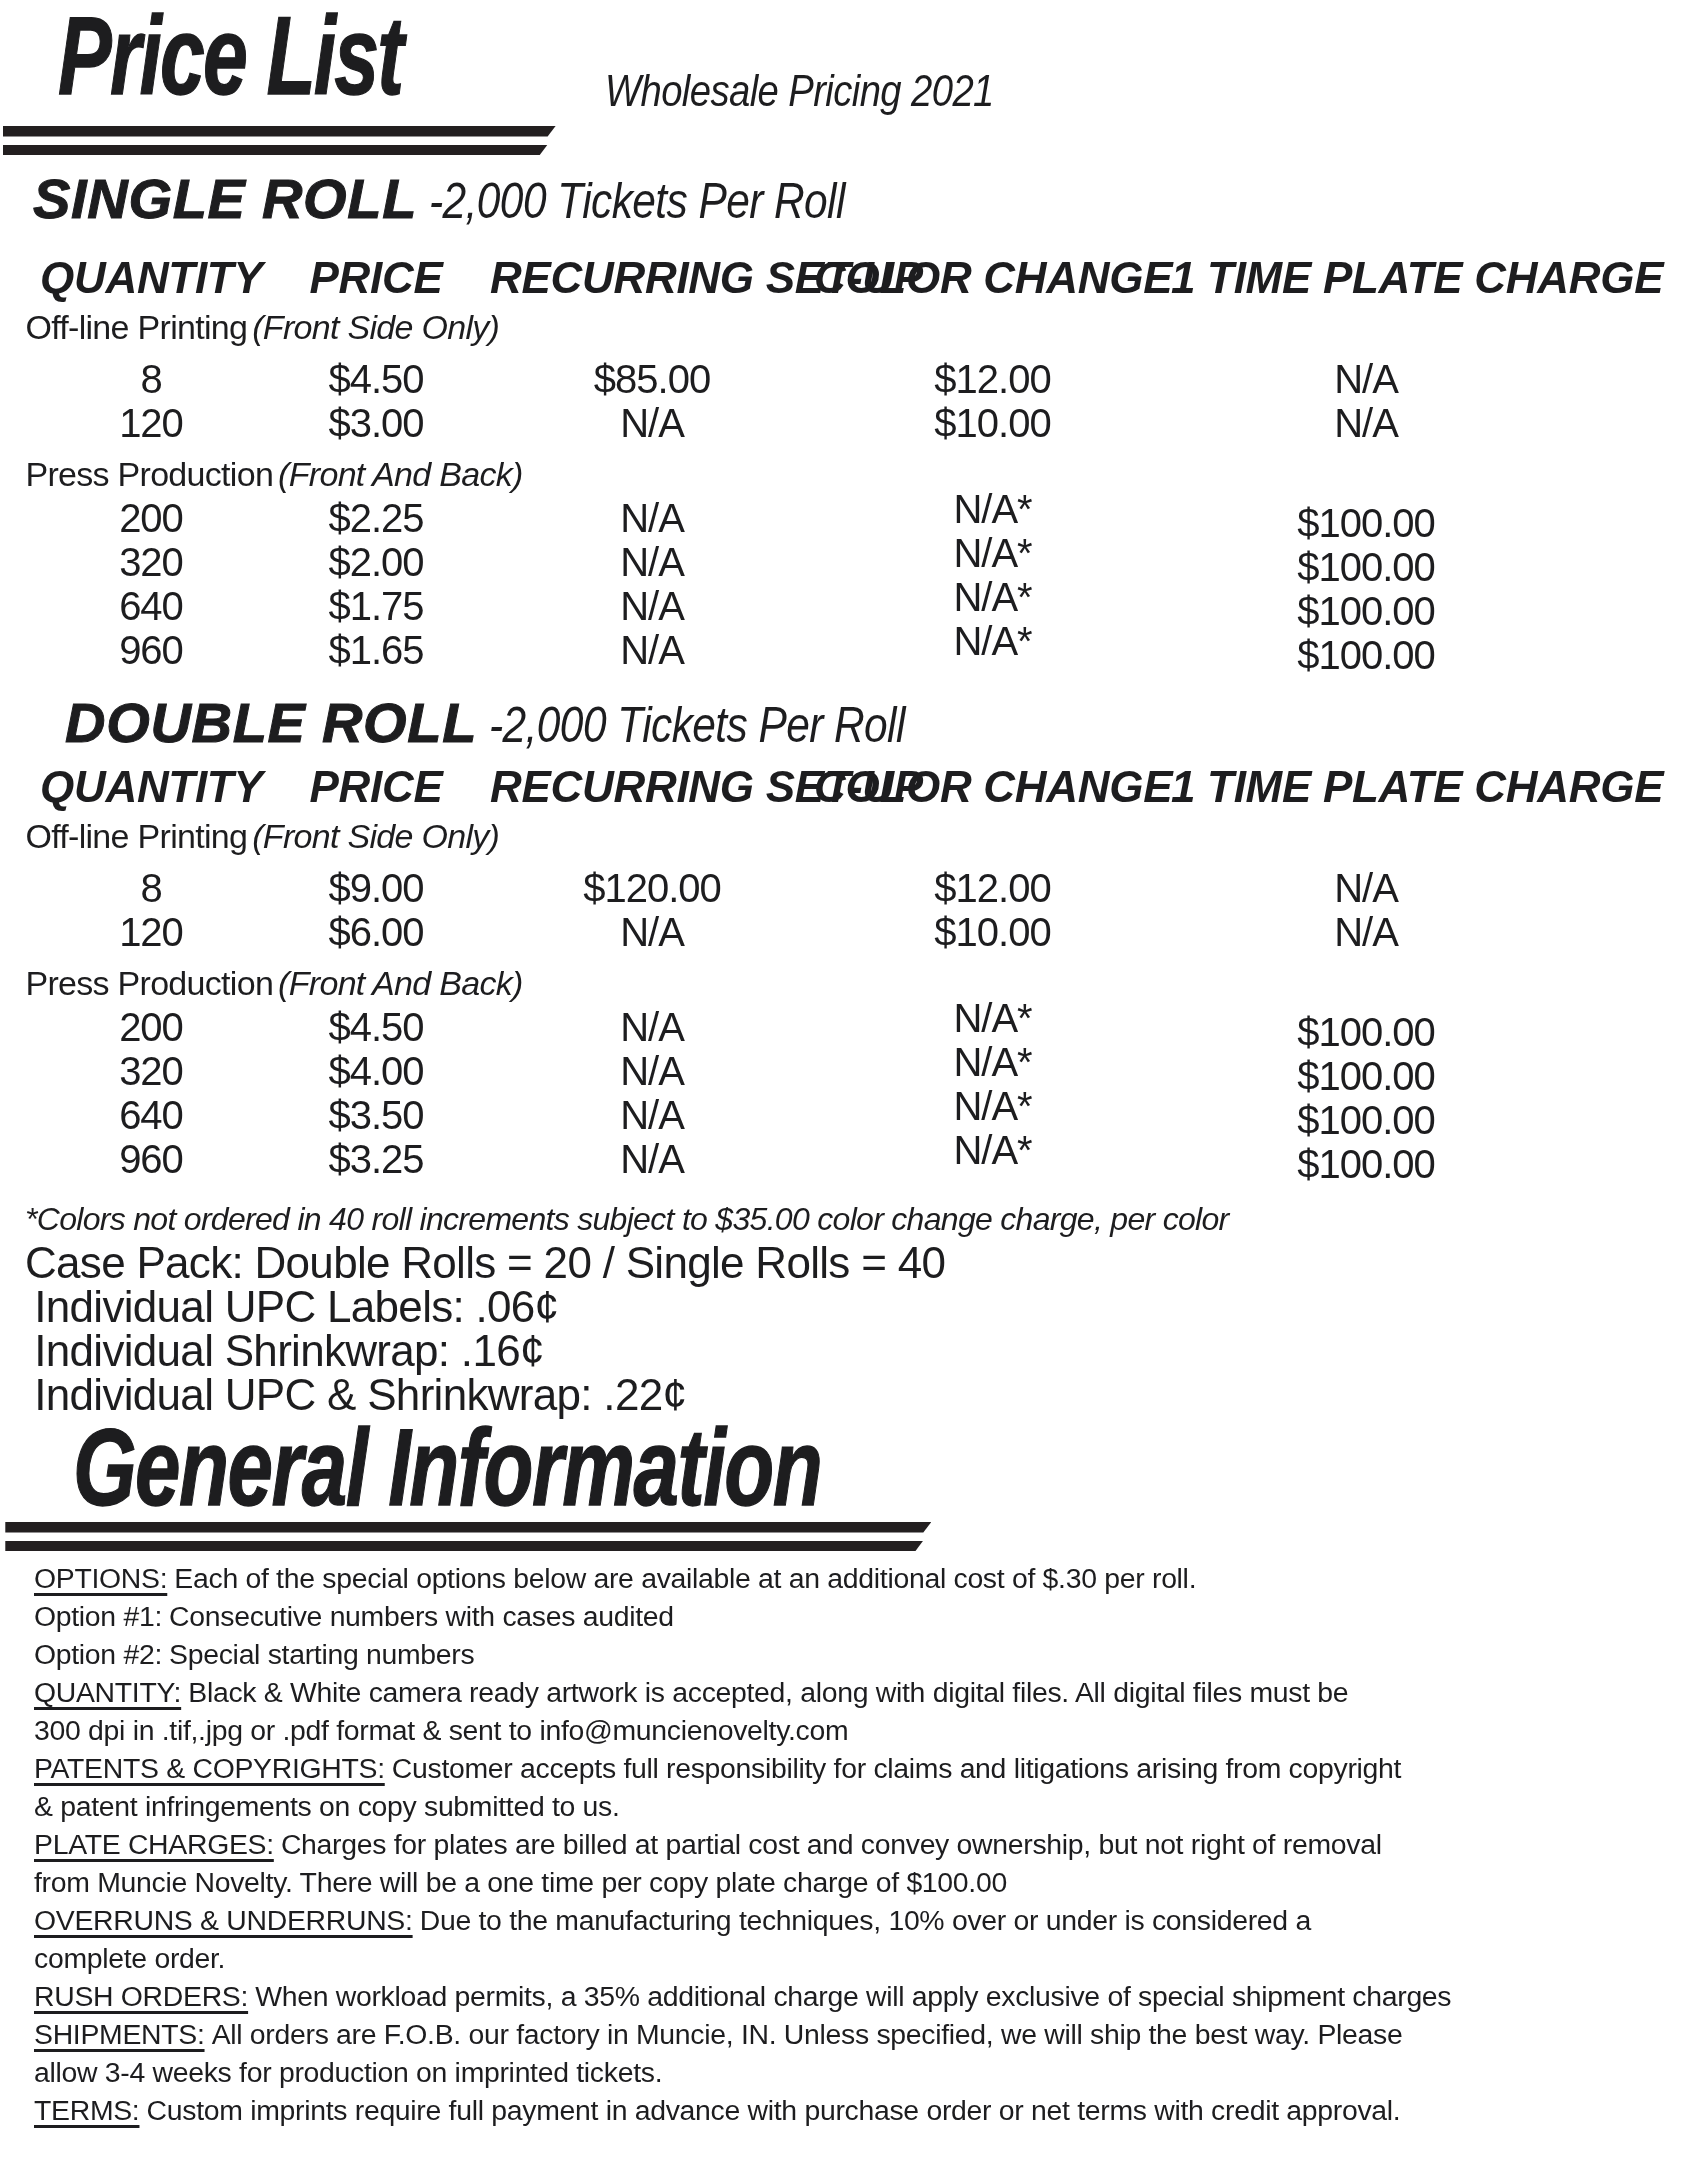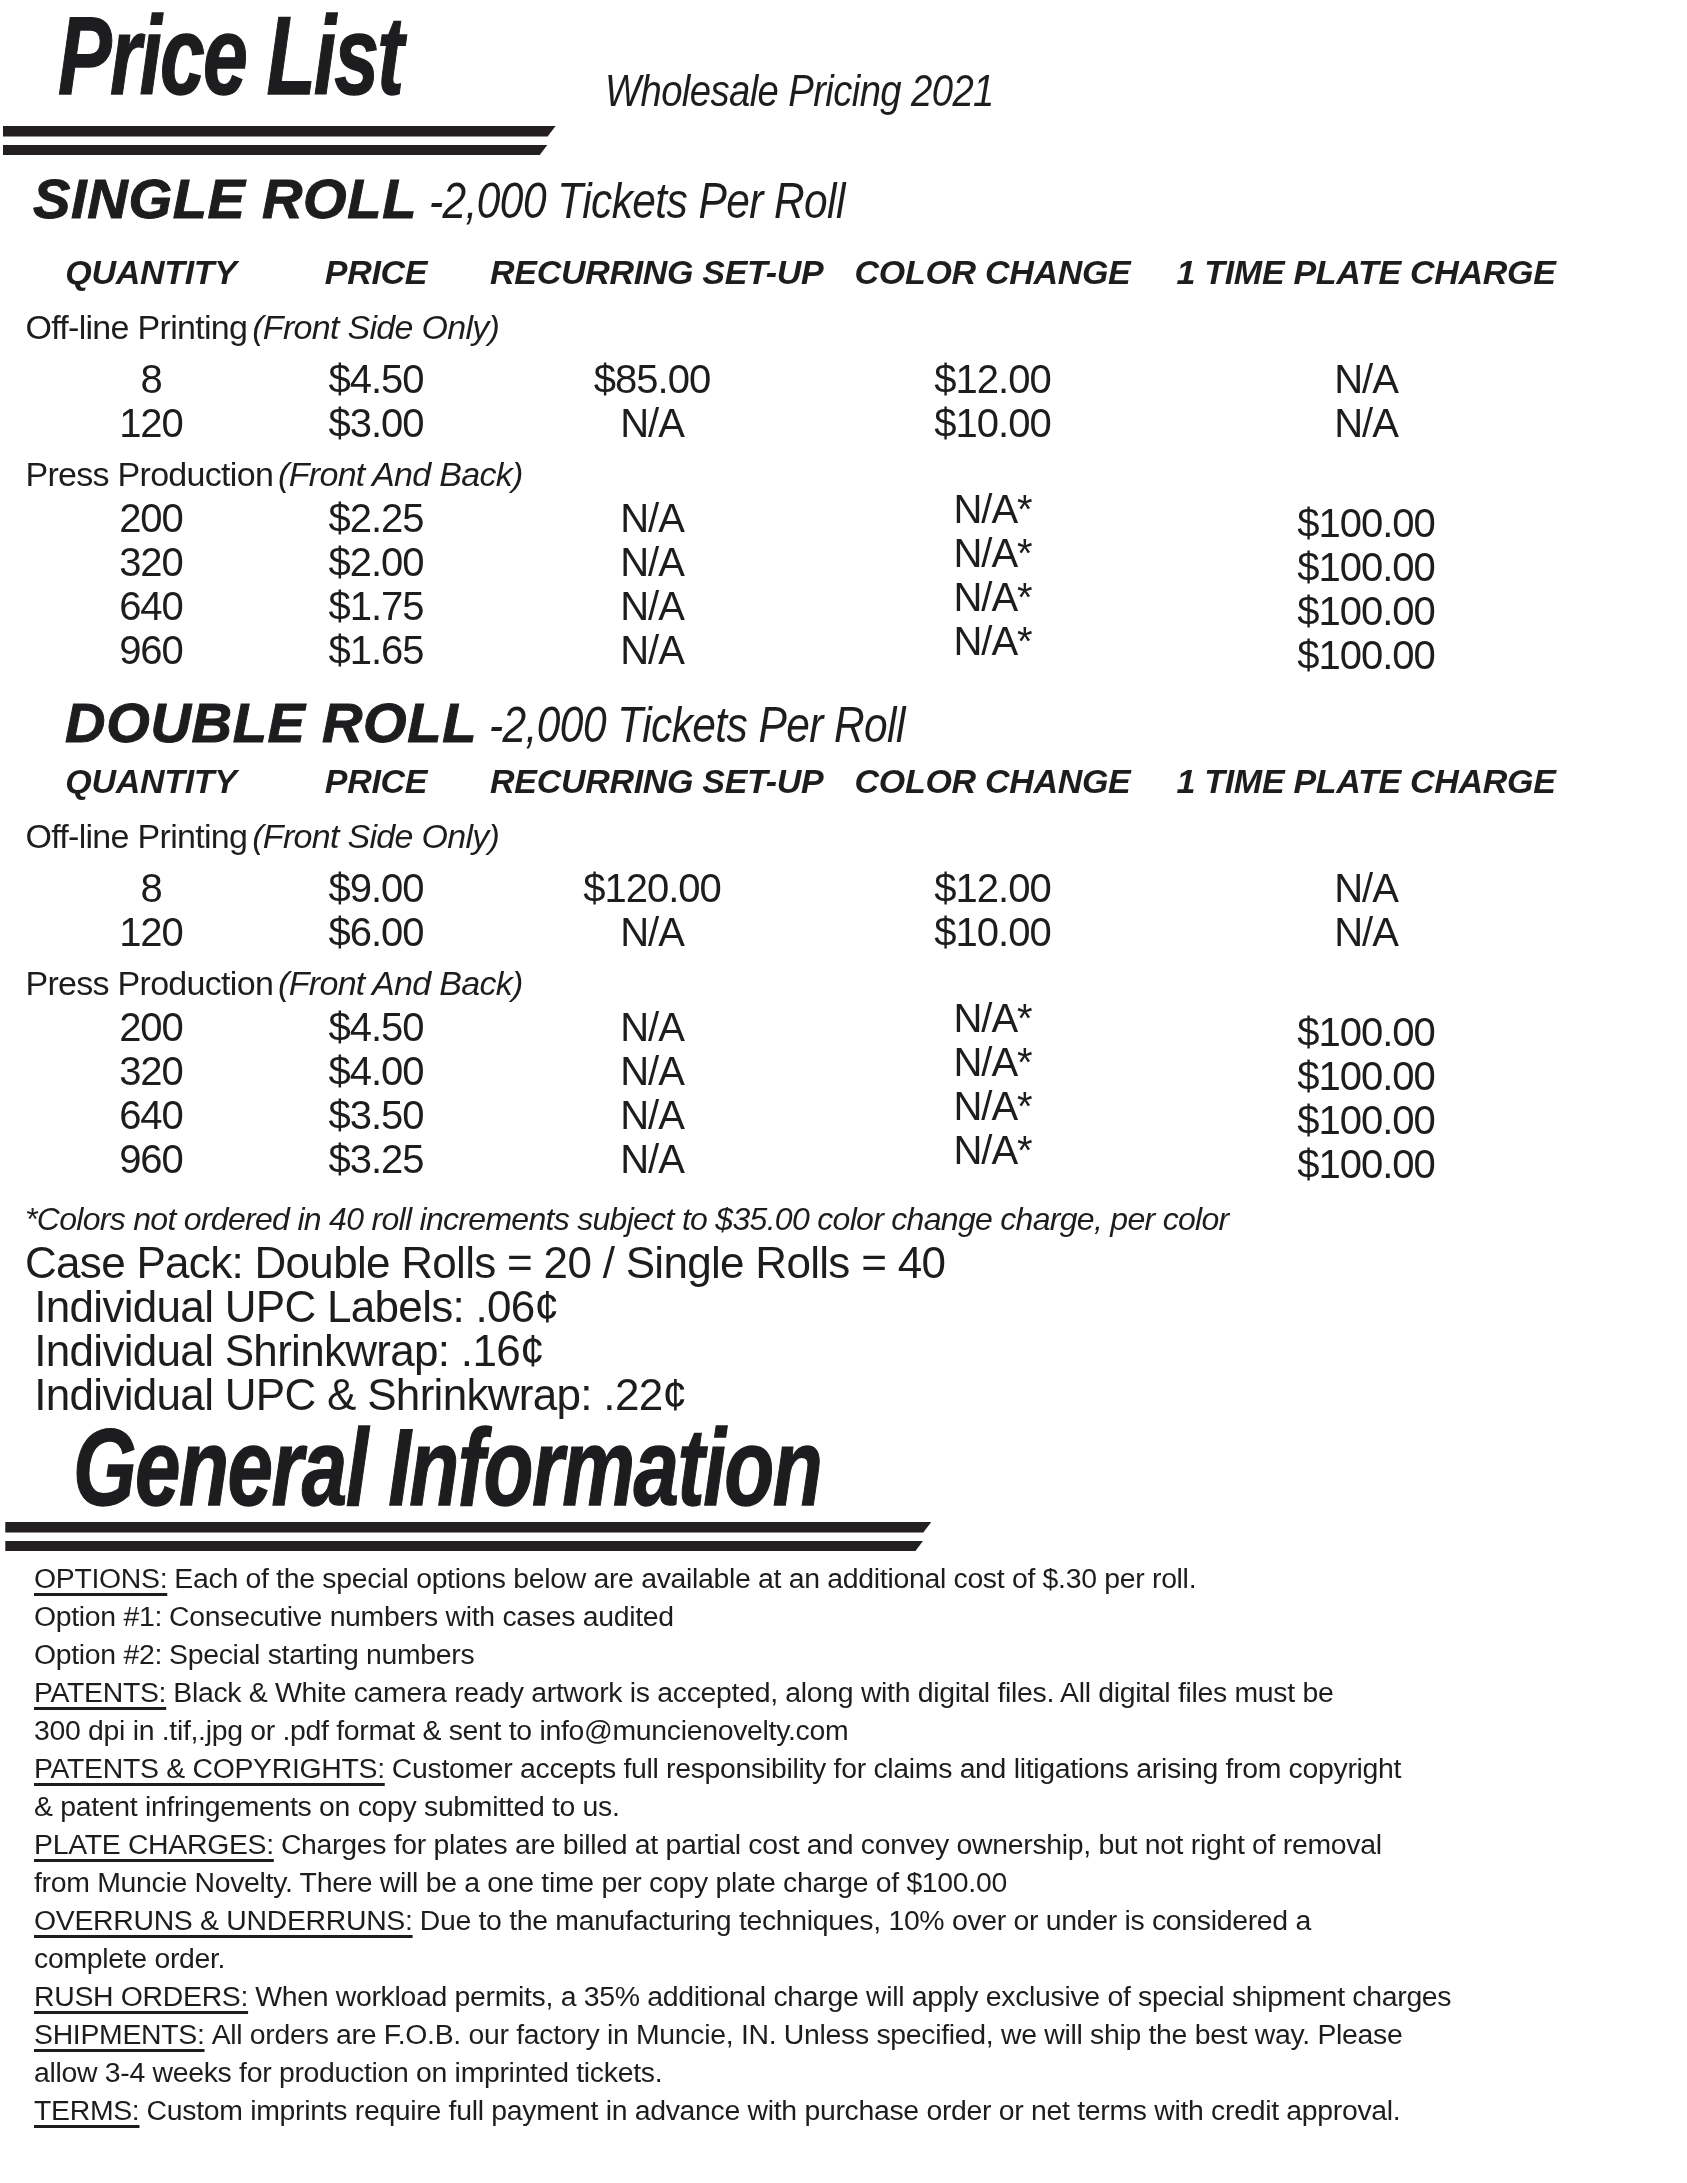--- a/index.html
+++ b/index.html
@@ -56,21 +56,21 @@
   
   .ptable{position:absolute; left:40px; width:1522px;}
   .t1{top:253px;}
   .t2{top:762px;}
   .thead,.trow{
     display:grid;
     grid-template-columns:222px 228px 324px 357px 390px;
   }
   .thead{height:46px;}
   .thead .hcell{
-    font-size:34px; font-weight:bold; font-style:italic; letter-spacing:-0.3px;
+    font-size:44px; font-weight:bold; font-style:italic; letter-spacing:-0.3px;
     text-align:center; white-space:nowrap;
   }
   .glabel{
     height:41px; padding-top:9.3px; margin-left:-14.6px;
     font-size:34px; letter-spacing:-0.7px; white-space:nowrap;
   }
   .glabel .gnote{font-style:italic; margin-left:5px;}
   .rows{padding-top:8px;}
   .rows.tight{padding-top:0;}
   .trow{height:44px;}
@@ -261,21 +261,21 @@
   <div class="gi-title"><span class="squeeze sx75">General Information</span></div>
   <div class="bars gi-bars">
     <div class="bar bar1"></div>
     <div class="bar bar2"></div>
   </div>
 
   <div class="gi-lines">
     <div class="gi-line"><span class="plabel u">OPTIONS:</span><span>Each of the special options below are available at an additional cost of $.30 per roll.</span></div>
     <div class="gi-line"><span class="plabel">Option #1:</span><span>Consecutive numbers with cases audited</span></div>
     <div class="gi-line"><span class="plabel">Option #2:</span><span>Special starting numbers</span></div>
-    <div class="gi-line"><span class="plabel u">PATENTS:</span><span>Black &amp; White camera ready artwork is accepted, along with digital files. All digital files must be</span></div>
+    <div class="gi-line"><span class="plabel u">QUANTITY:</span><span>Black &amp; White camera ready artwork is accepted, along with digital files. All digital files must be</span></div>
     <div class="gi-line"><span>300 dpi in .tif,.jpg or .pdf format &amp; sent to info@muncienovelty.com</span></div>
     <div class="gi-line"><span class="plabel u">PATENTS &amp; COPYRIGHTS:</span><span>Customer accepts full responsibility for claims and litigations arising from copyright</span></div>
     <div class="gi-line"><span>&amp; patent infringements on copy submitted to us.</span></div>
     <div class="gi-line"><span class="plabel u">PLATE CHARGES:</span><span>Charges for plates are billed at partial cost and convey ownership, but not right of removal</span></div>
     <div class="gi-line"><span>from Muncie Novelty. There will be a one time per copy plate charge of $100.00</span></div>
     <div class="gi-line"><span class="plabel u">OVERRUNS &amp; UNDERRUNS:</span><span>Due to the manufacturing techniques, 10% over or under is considered a</span></div>
     <div class="gi-line"><span>complete order.</span></div>
     <div class="gi-line"><span class="plabel u">RUSH ORDERS:</span><span>When workload permits, a 35% additional charge will apply exclusive of special shipment charges</span></div>
     <div class="gi-line"><span class="plabel u">SHIPMENTS:</span><span>All orders are F.O.B. our factory in Muncie, IN. Unless specified, we will ship the best way. Please</span></div>
     <div class="gi-line"><span>allow 3-4 weeks for production on imprinted tickets.</span></div>

